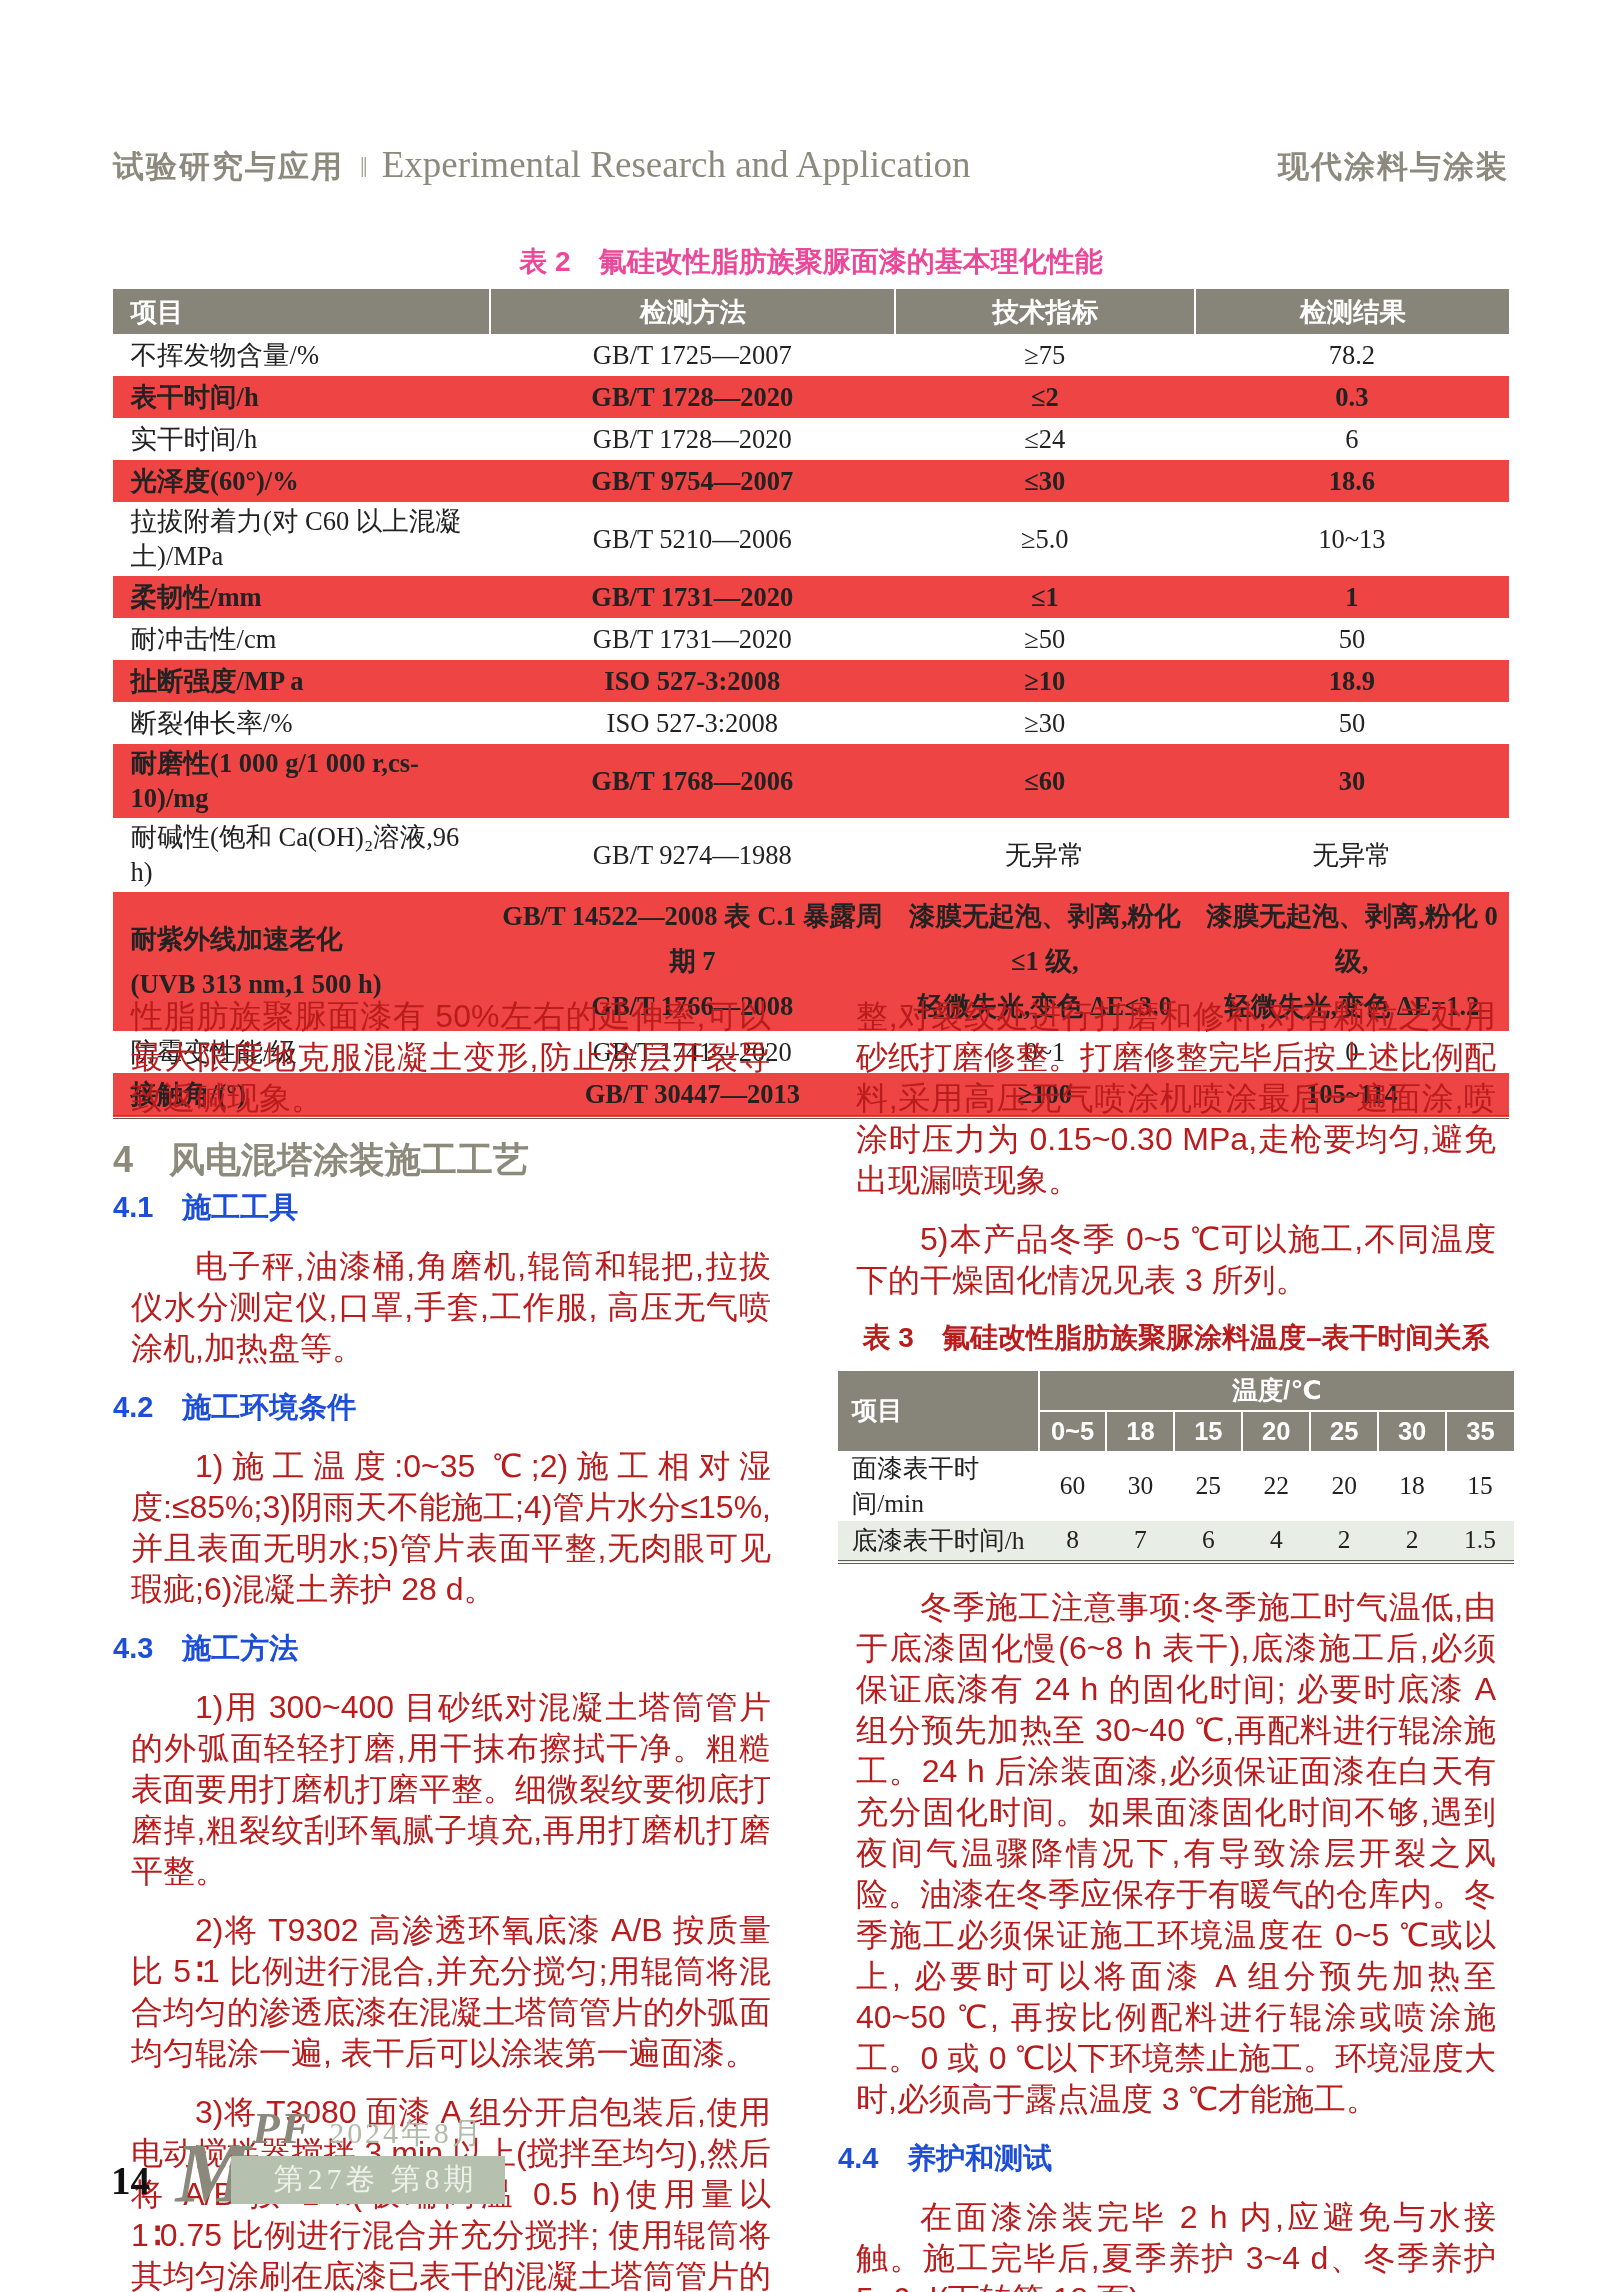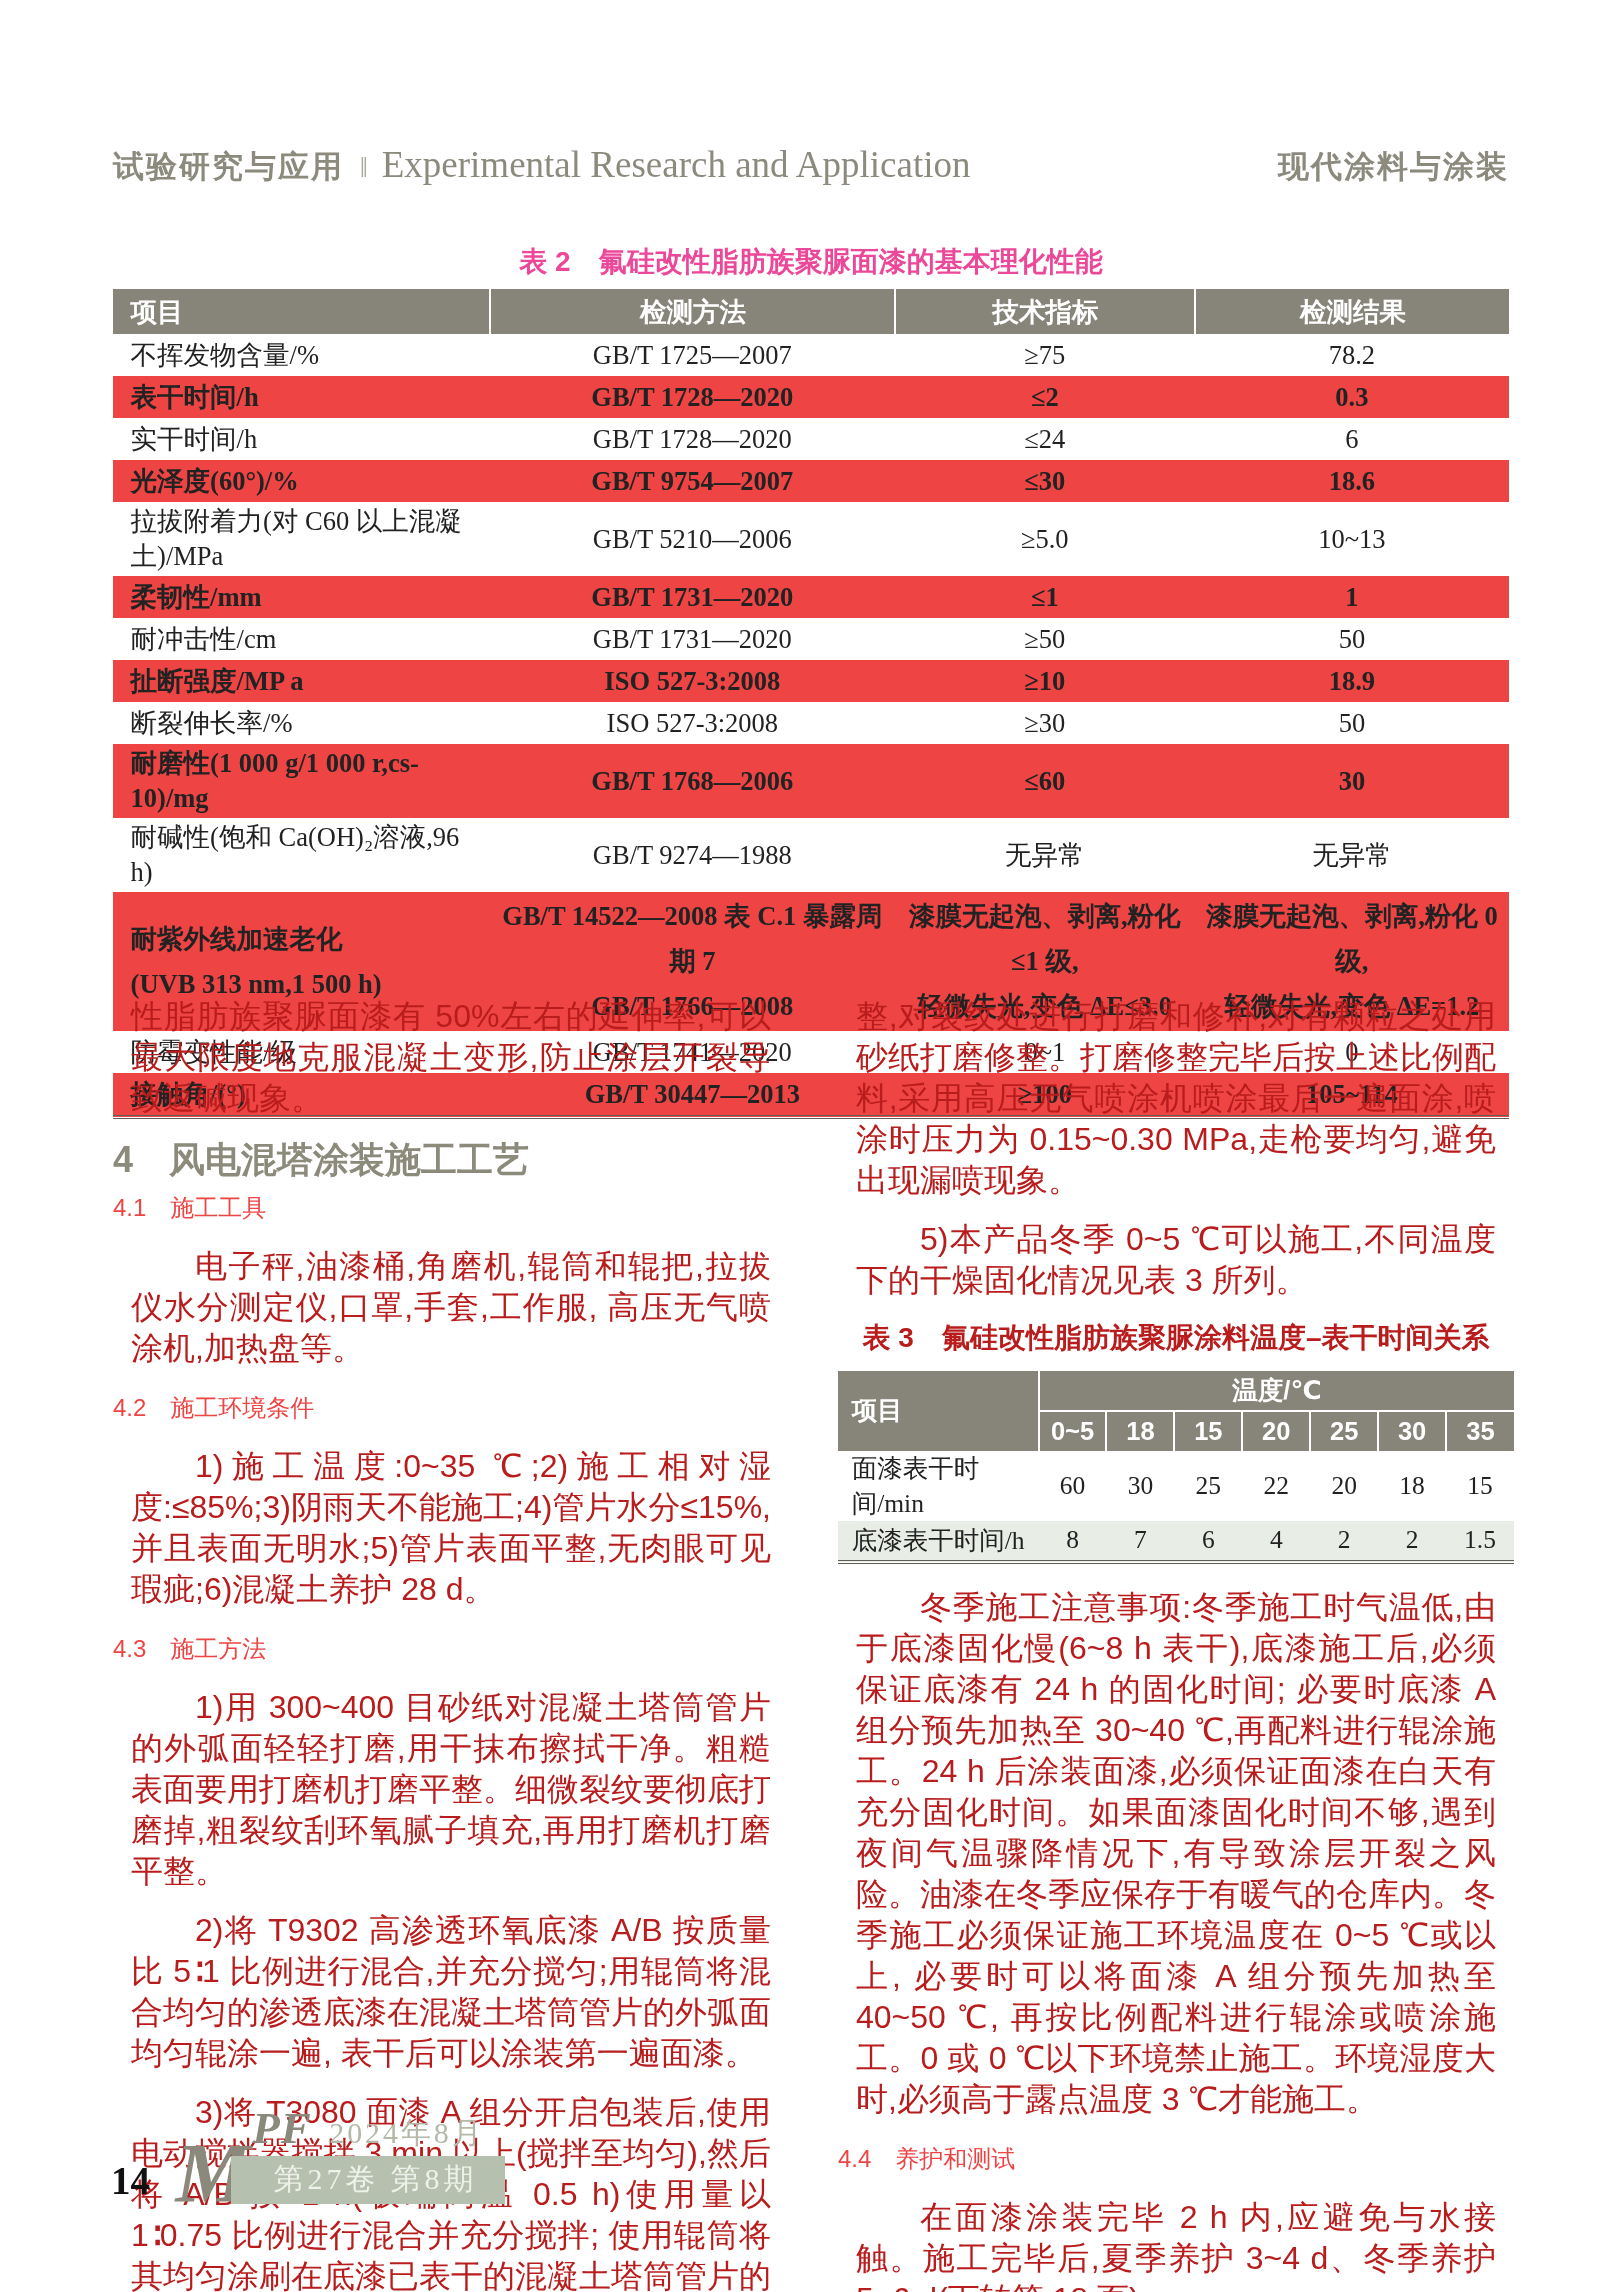--- a/index.html
+++ b/index.html
@@ -52,21 +52,21 @@
     margin:18px; font-size:32px; line-height:41px; text-align:justify; color:#b91c1c;
     font-family:Liberation Sans, sans-serif;
   }
   .ind { text-indent:2em; }
   .h-sec {
     margin:8.8px 0 4.9px; font-family:"Liberation Sans","DejaVu Sans",sans-serif;
     font-weight:bold; font-size:36px; line-height:45px; color:#8c8a7a;
   }
   .h-sub {
     margin:4.9px 0 3.9px; font-family:"Liberation Sans","DejaVu Sans",sans-serif;
-    font-weight:normal; font-size:24px; line-height:41px; color:#ef4444;
+    font-weight:bold; font-size:29px; line-height:41px; color:#1d4ed8;
   }
 
   
   .t3-title {
     margin:15.7px 0 13.7px; text-align:center;
     font-family:"Liberation Sans","DejaVu Sans",sans-serif; font-weight:bold;
     font-size:28px; color:#b91c1c;
   }
   table.t3 { width:676px; border-collapse:collapse; table-layout:fixed; margin-bottom:23.5px; }
   table.t3 th {

